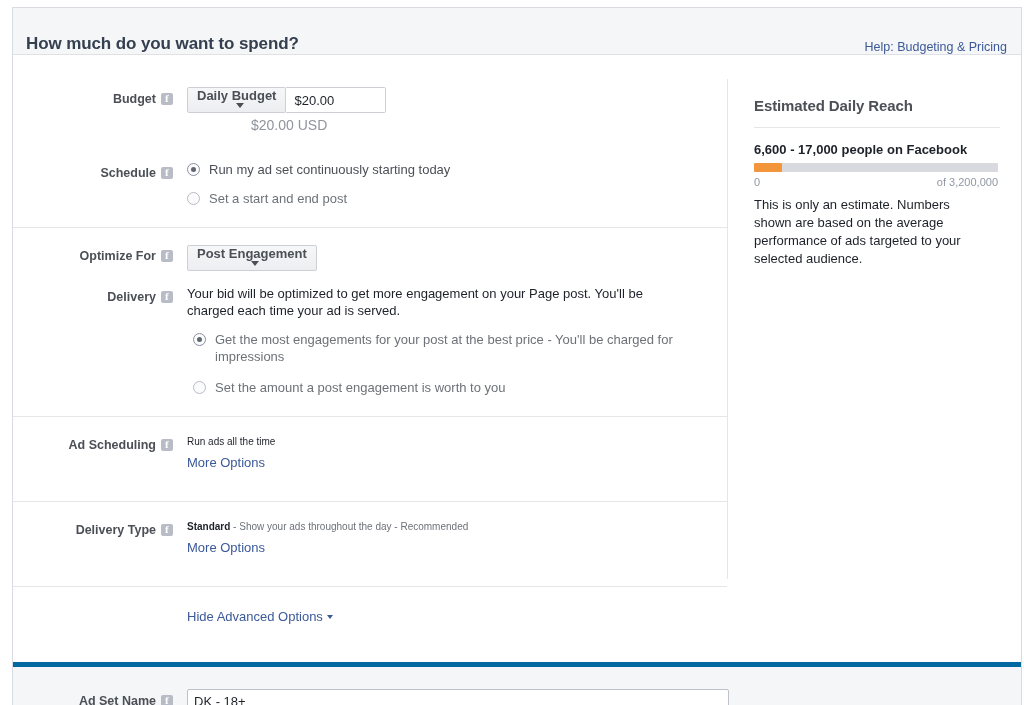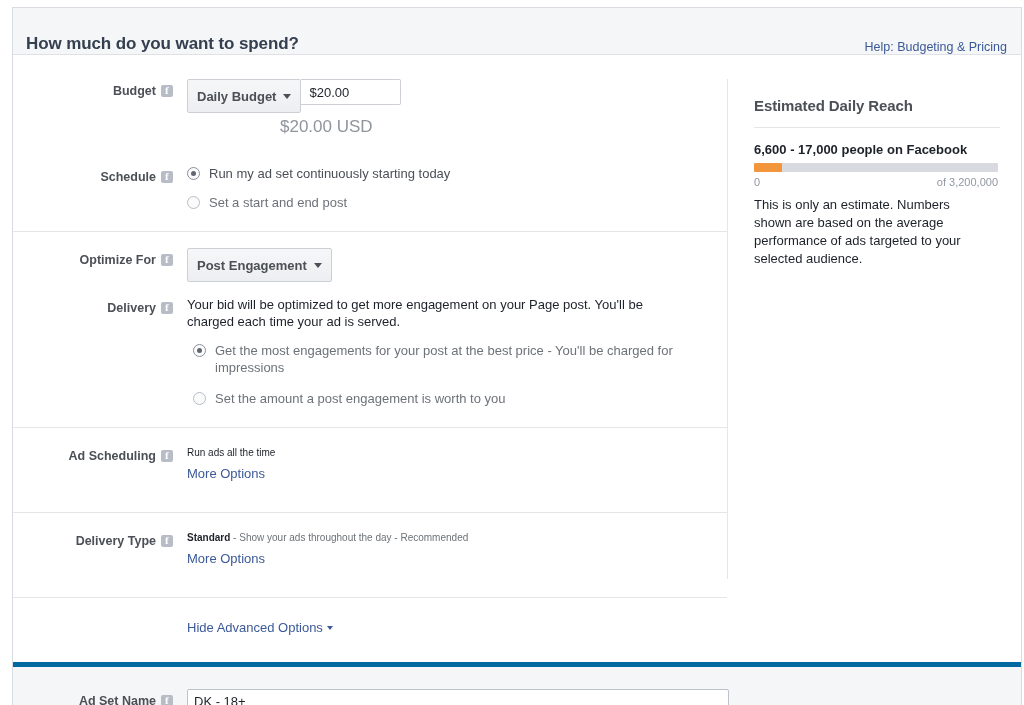--- a/index.html
+++ b/index.html
@@ -51,21 +51,21 @@
   .card-body {
     position: relative;
     height: 568px;
     background: #ffffff;
     box-sizing: border-box;
   }
 
   
   .form-col {
     position: absolute;
-    left: 0; top: 8px;
+    left: 0; top: 16px;
     width: 714px;
     padding: 0;
     box-sizing: border-box;
   }
   .section {
     padding: 0;
     box-sizing: border-box;
   }
   .section + .section { border-top: 1px solid #e5e6e9; }
   .sec-inner { padding: 18px 28px 18px 0; }
@@ -113,31 +113,32 @@
     padding-left: 14px;
     padding-top: 0;
     min-width: 0;
   }
 
   
   .ctrl-line { display: flex; align-items: stretch; }
   .dropdown {
     display: inline-flex;
     align-items: center;
-    height: 34px;
+    height: 26px;
     padding: 0 9px;
     background: linear-gradient(to bottom, #f6f7f8 0%, #eceef1 100%);
     border: 1px solid #ccd0d5;
     border-radius: 2px;
     font-size: 13px;
     font-weight: bold;
     color: #4b4f56;
     cursor: pointer;
     box-sizing: border-box;
     white-space: nowrap;
+    flex-direction: column;
   }
   .dropdown .caret {
     margin-left: 7px;
     width: 0; height: 0;
     border-left: 4px solid transparent;
     border-right: 4px solid transparent;
     border-top: 5px solid #4b4f56;
   }
   .text-input {
     height: 26px;
@@ -147,24 +148,24 @@
     font-size: 13px;
     color: #1d2129;
     padding: 0 8px;
     box-sizing: border-box;
     width: 100px;
     outline: none;
     font-family: "Liberation Sans", sans-serif;
     border-radius: 0 2px 2px 0;
   }
   .subnote {
-    font-size: 17px;
+    font-size: 14px;
     color: #90949c;
     margin-top: 4px;
-    margin-left: 93px;
+    margin-left: 64px;
   }
 
   
   .radio-item {
     display: flex;
     align-items: flex-start;
     cursor: pointer;
     margin-bottom: 0;
   }
   .radio-item + .radio-item { margin-top: 12px; }

